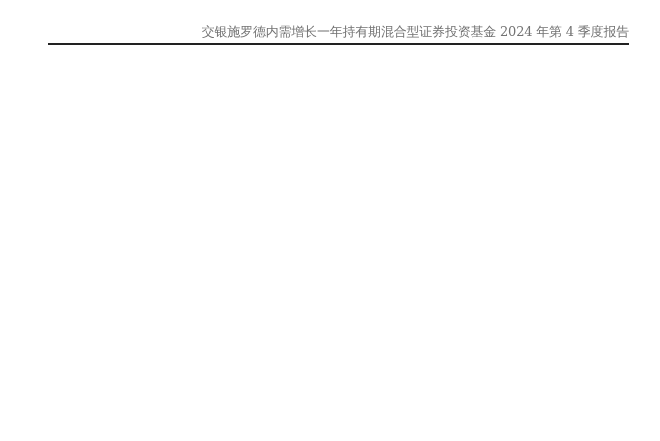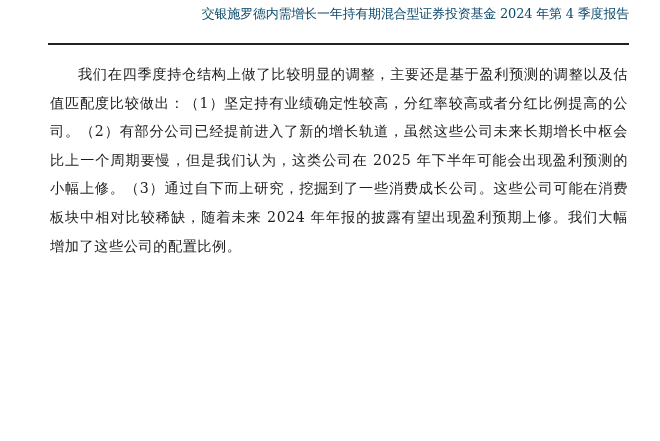--- a/index.html
+++ b/index.html
@@ -4,25 +4,25 @@
   <style>
     html, body { margin: 0; padding: 0; }
     body {
       width: 660px; height: 441px; overflow: hidden;
       background: #ffffff;
       font-family: "DejaVu Serif", "Liberation Serif", serif;
       color: #1a1a1a;
       position: relative;
     }
     .page-header {
-      position: absolute; left: 48px; top: 6px; width: 581px;
+      position: absolute; left: 48px; top: 24px; width: 581px;
       text-align: right;
       font-size: 13px; line-height: 16px;
       letter-spacing: -0.2px;
-      color: #0c4a6e;
+      color: #737373;
     }
     .header-rule {
       position: absolute; left: 48px; top: 43px; width: 581px; height: 2px;
       background: #222;
     }
     .body-text {
       position: absolute; left: 50px; top: 60px; width: 578px;
       font-size: 14.2px; line-height: 28.6px;
       letter-spacing: 0.55px;
       text-align: justify;
@@ -31,14 +31,13 @@
     .body-text p { margin: 0; text-indent: 28px; }
     .body-text p + p { margin-top: -4px; }
   </style>
 </head>
 <body>
 
 <div class="page-header">交银施罗德内需增长一年持有期混合型证券投资基金 2024 年第 4 季度报告</div>
 <div class="header-rule"></div>
 
 <div class="body-text">
-  <p>我们在四季度持仓结构上做了比较明显的调整，主要还是基于盈利预测的调整以及估值匹配度比较做出：（1）坚定持有业绩确定性较高，分红率较高或者分红比例提高的公司。（2）有部分公司已经提前进入了新的增长轨道，虽然这些公司未来长期增长中枢会比上一个周期要慢，但是我们认为，这类公司在 2025 年下半年可能会出现盈利预测的小幅上修。（3）通过自下而上研究，挖掘到了一些消费成长公司。这些公司可能在消费板块中相对比较稀缺，随着未来 2024 年年报的披露有望出现盈利预期上修。我们大幅增加了这些公司的配置比例。</p>
 </div>
 
 </body></html>

